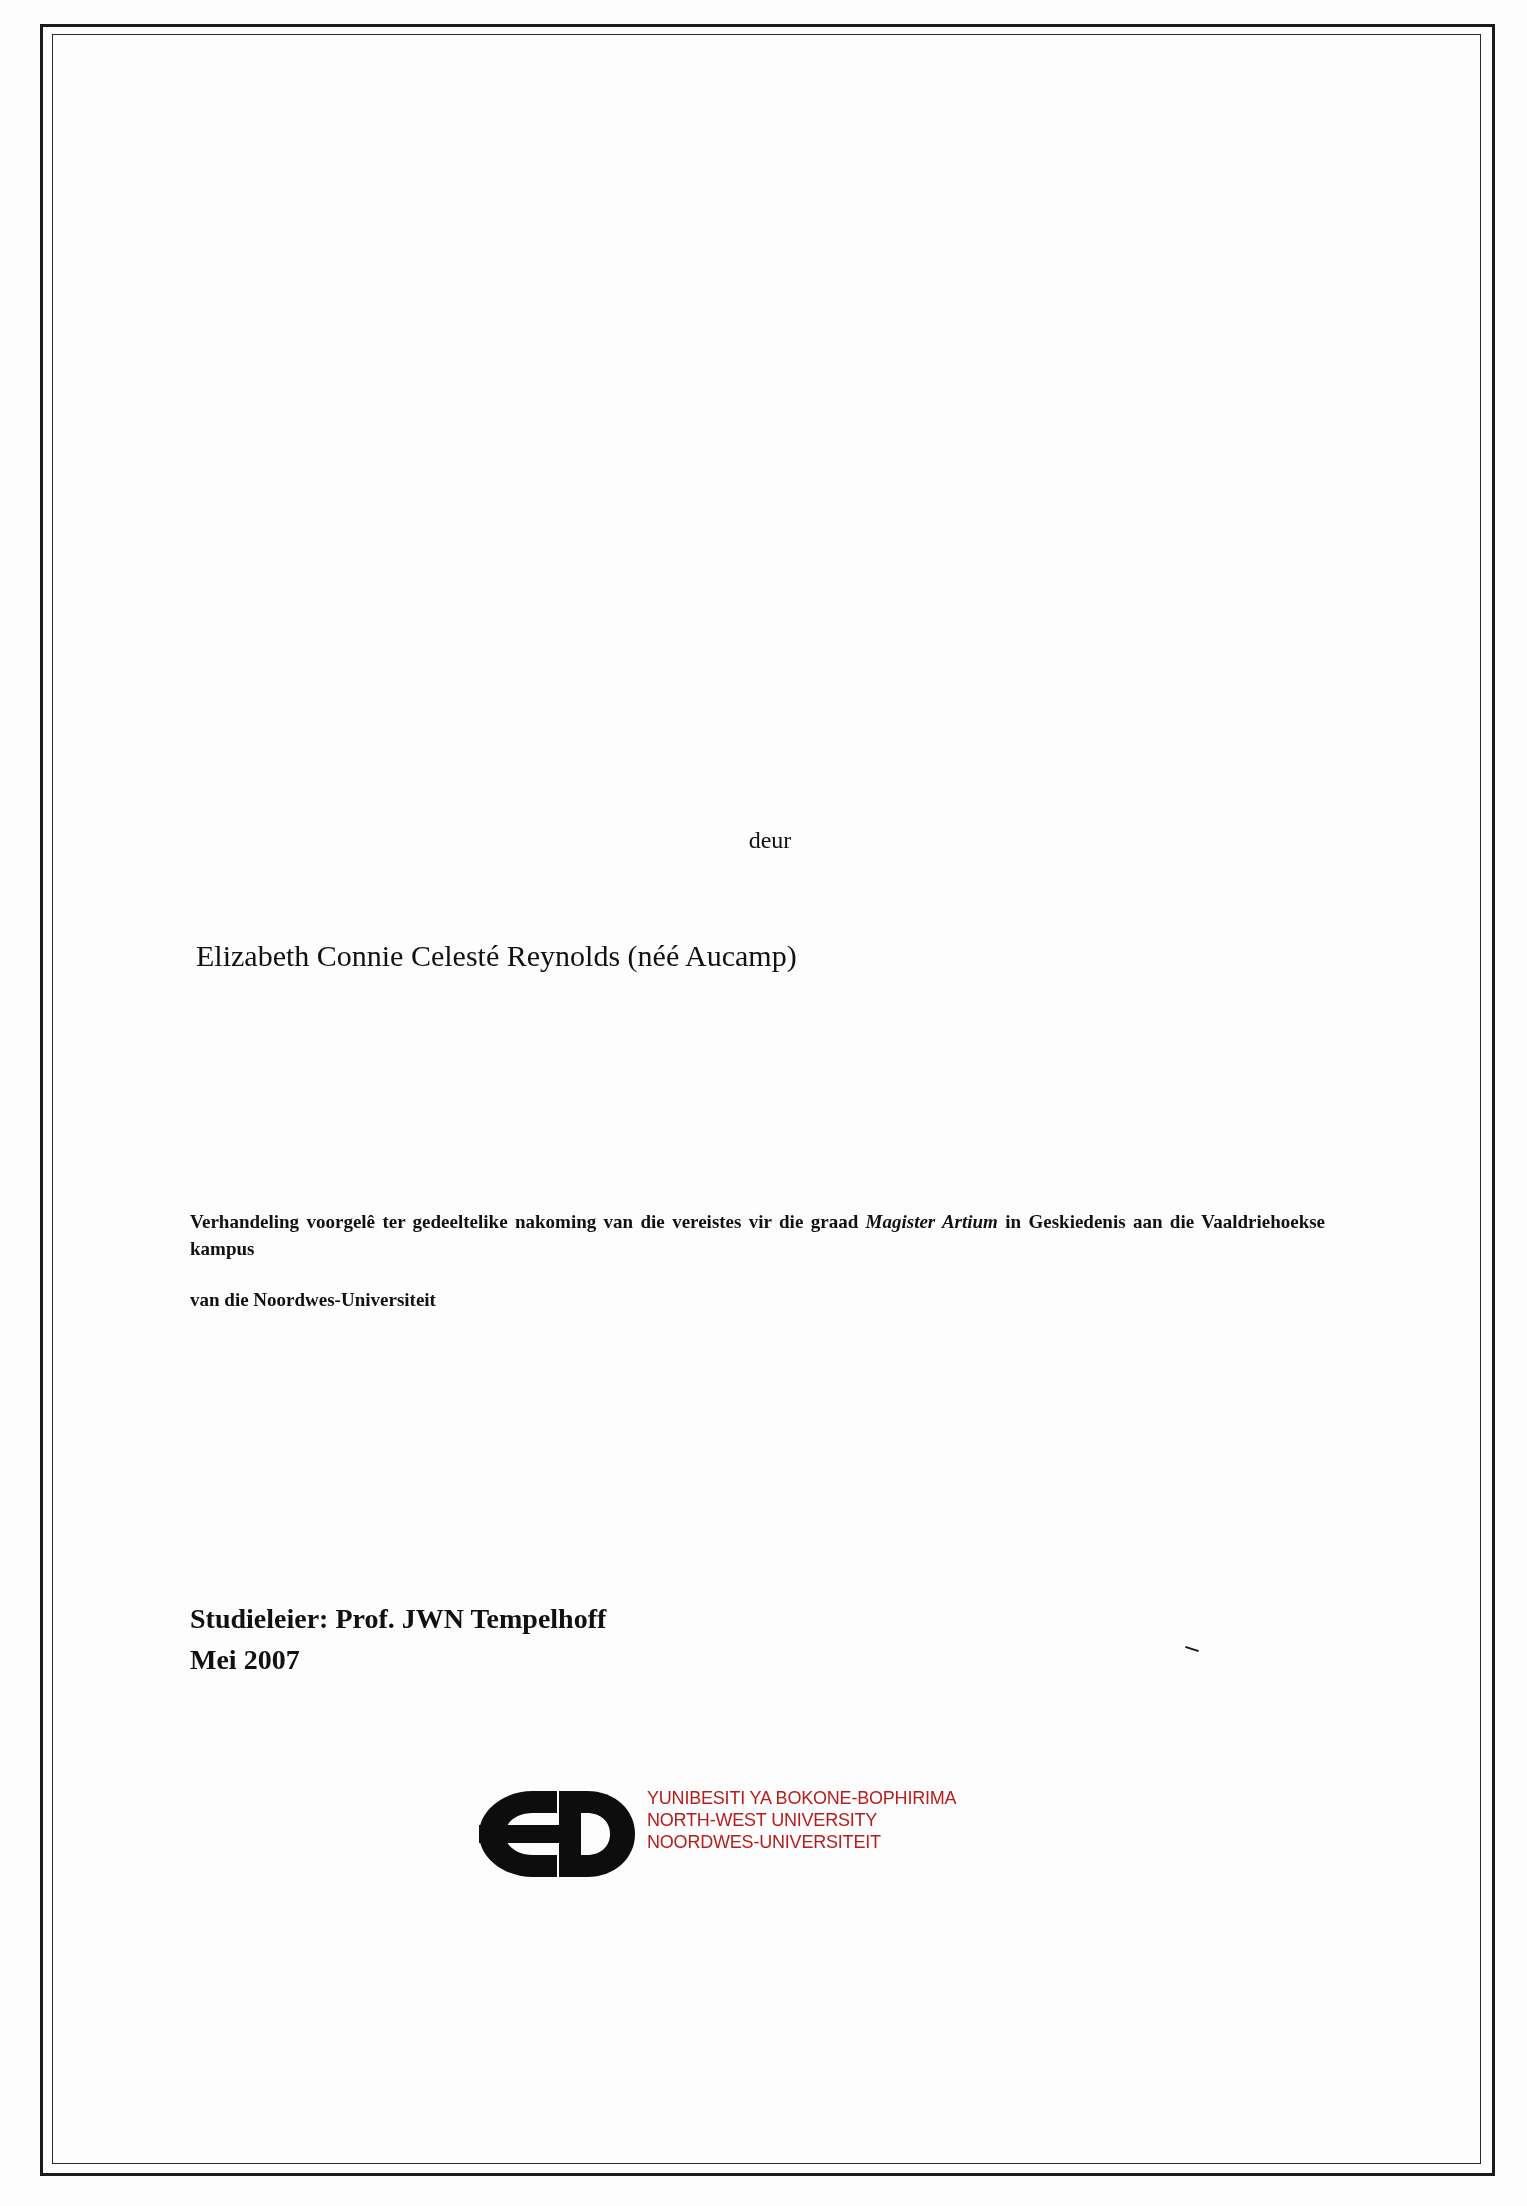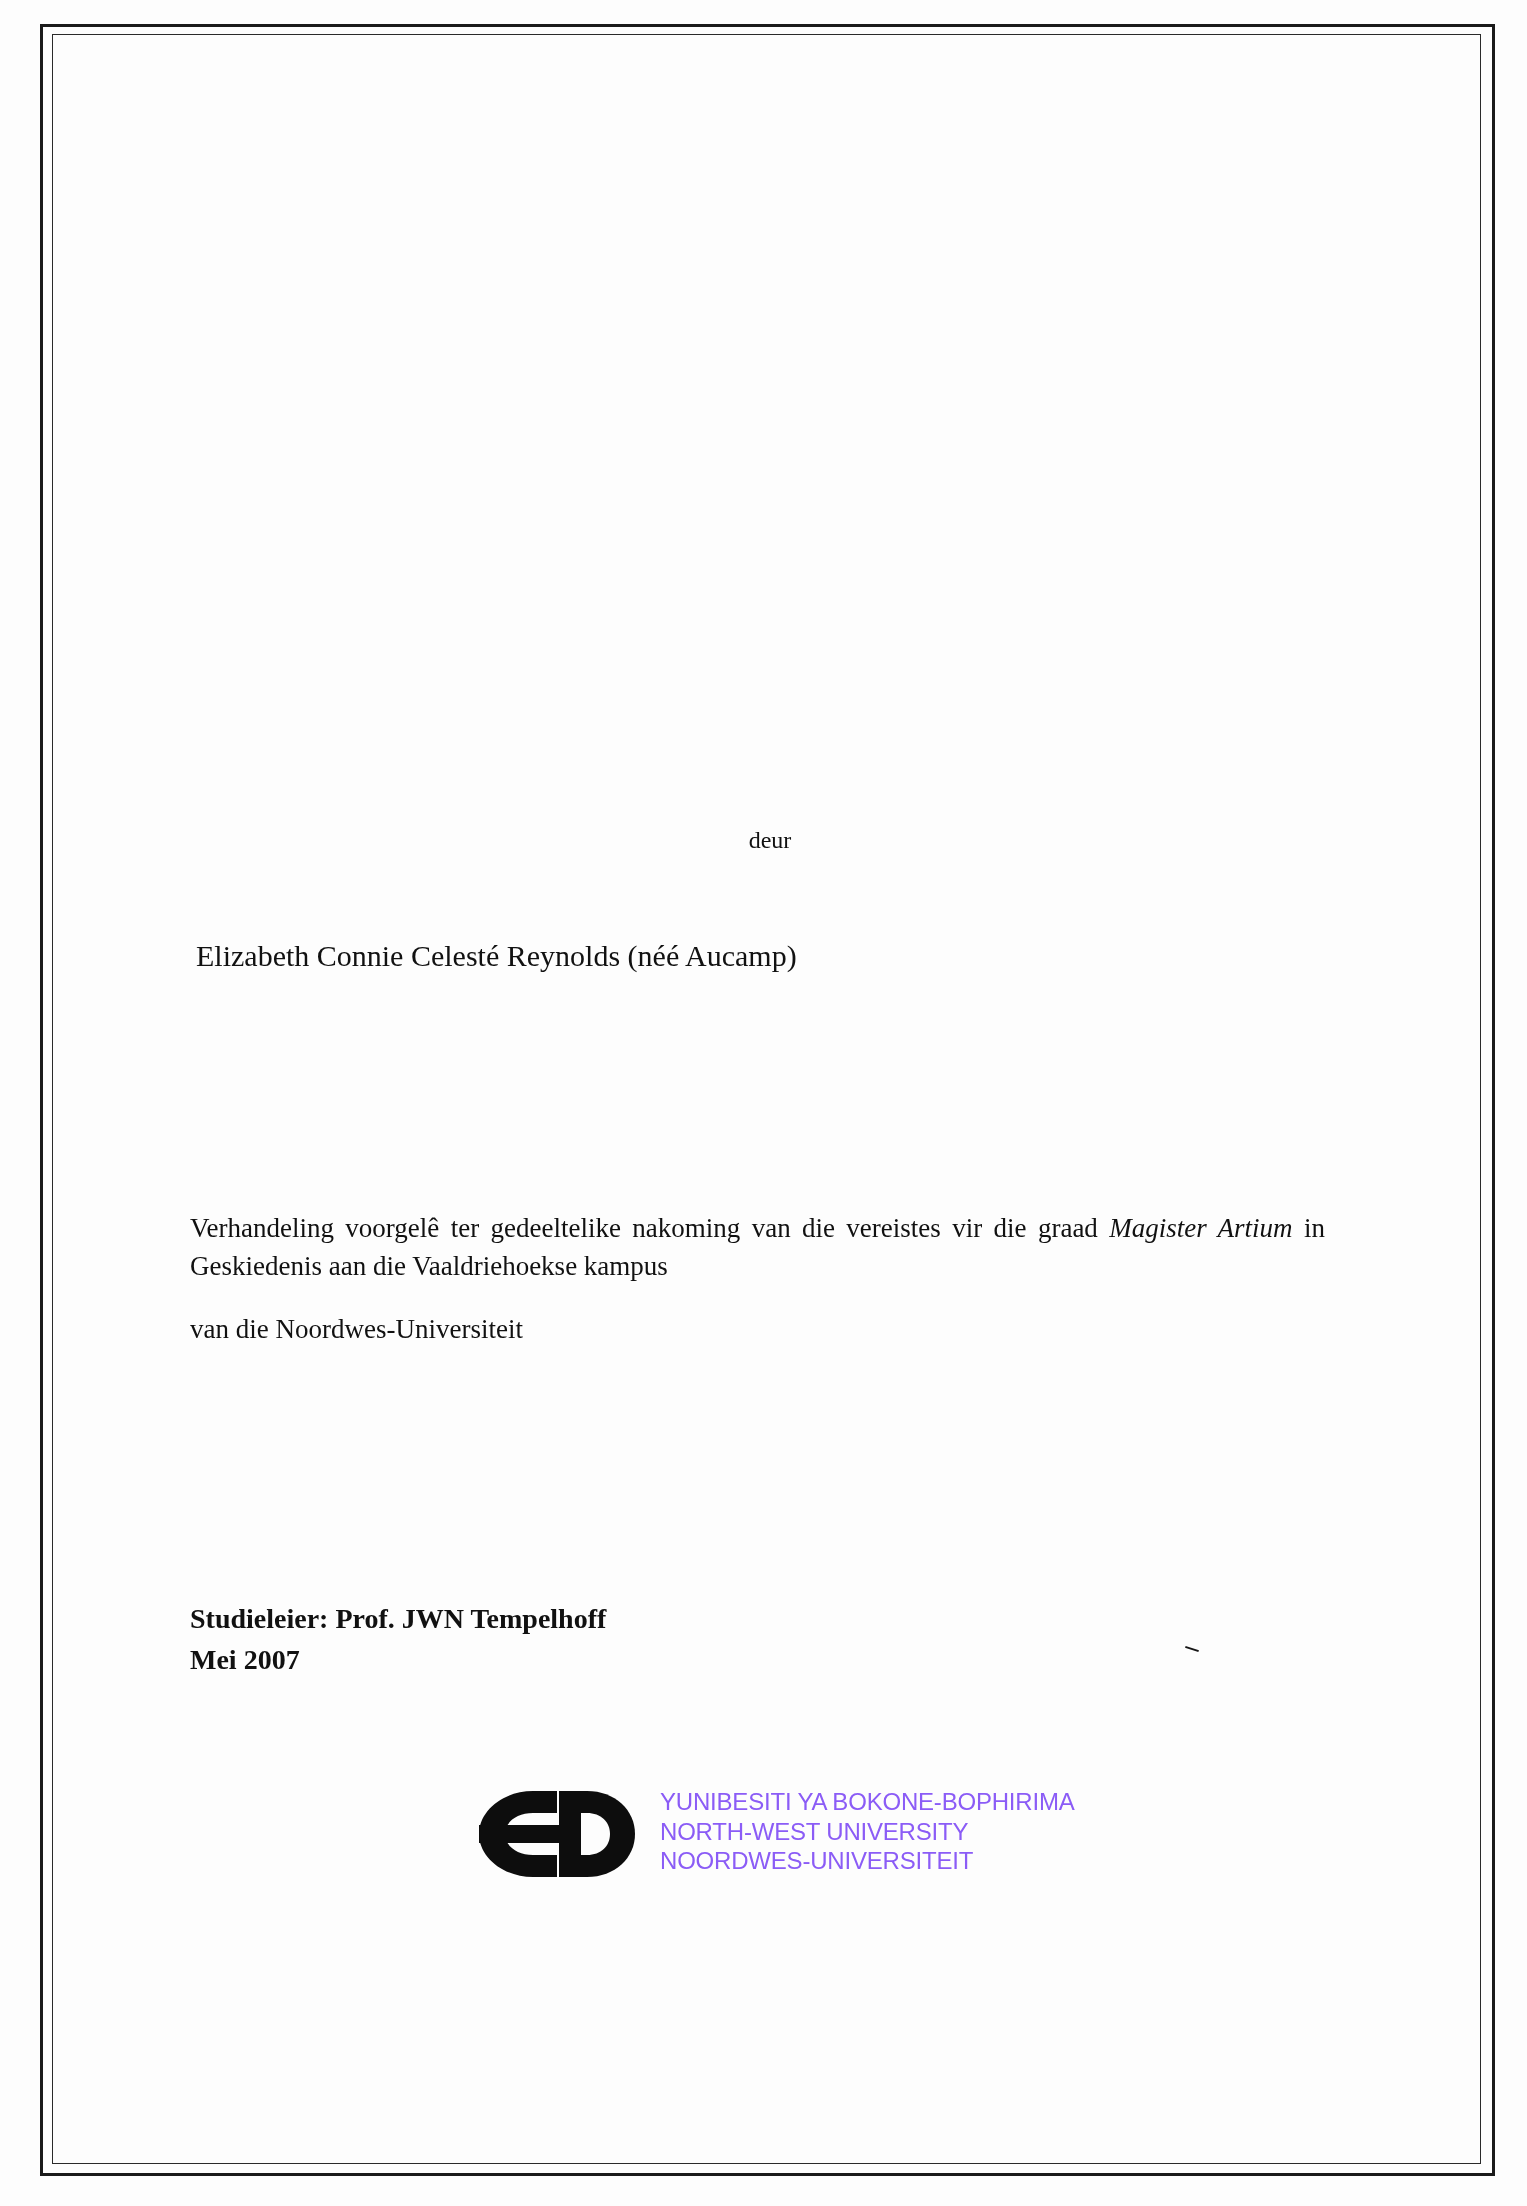--- a/index.html
+++ b/index.html
@@ -75,24 +75,25 @@
     top: 905px;
     width: 1180px;
     text-align: left;
     font-size: 30px;
   }
   .statement {
     position: absolute;
     left: 10px;
     top: 1175px;
     width: 1135px;
-    font-size: 27px;
+    font-size: 19px;
     line-height: 1.42;
     text-align: justify;
     text-justify: inter-word;
+    font-weight: bold;
   }
   .statement .l3 {
     display: block;
     text-align: left;
     margin-top: 24px;
   }
   .statement em {
     font-style: italic;
   }
   .supervisor {
@@ -130,27 +131,27 @@
   }
   .logo-mark {
     position: absolute;
     left: 0;
     top: 6px;
     width: 195px;
     height: 98px;
   }
   .logo-text {
     position: absolute;
-    left: 205px;
+    left: 192px;
     top: 8px;
     font-family: "Liberation Sans", sans-serif;
-    font-size: 24px;
+    font-size: 18px;
     line-height: 1.23;
     letter-spacing: -0.2px;
-    color: #8b5cf6;
+    color: #b91c1c;
     white-space: nowrap;
   }
 </style>
 </head>
 <body>
 
 <div class="page">
 
   <div class="scan-frame"></div>
   <div class="scan-frame-inner"></div>

